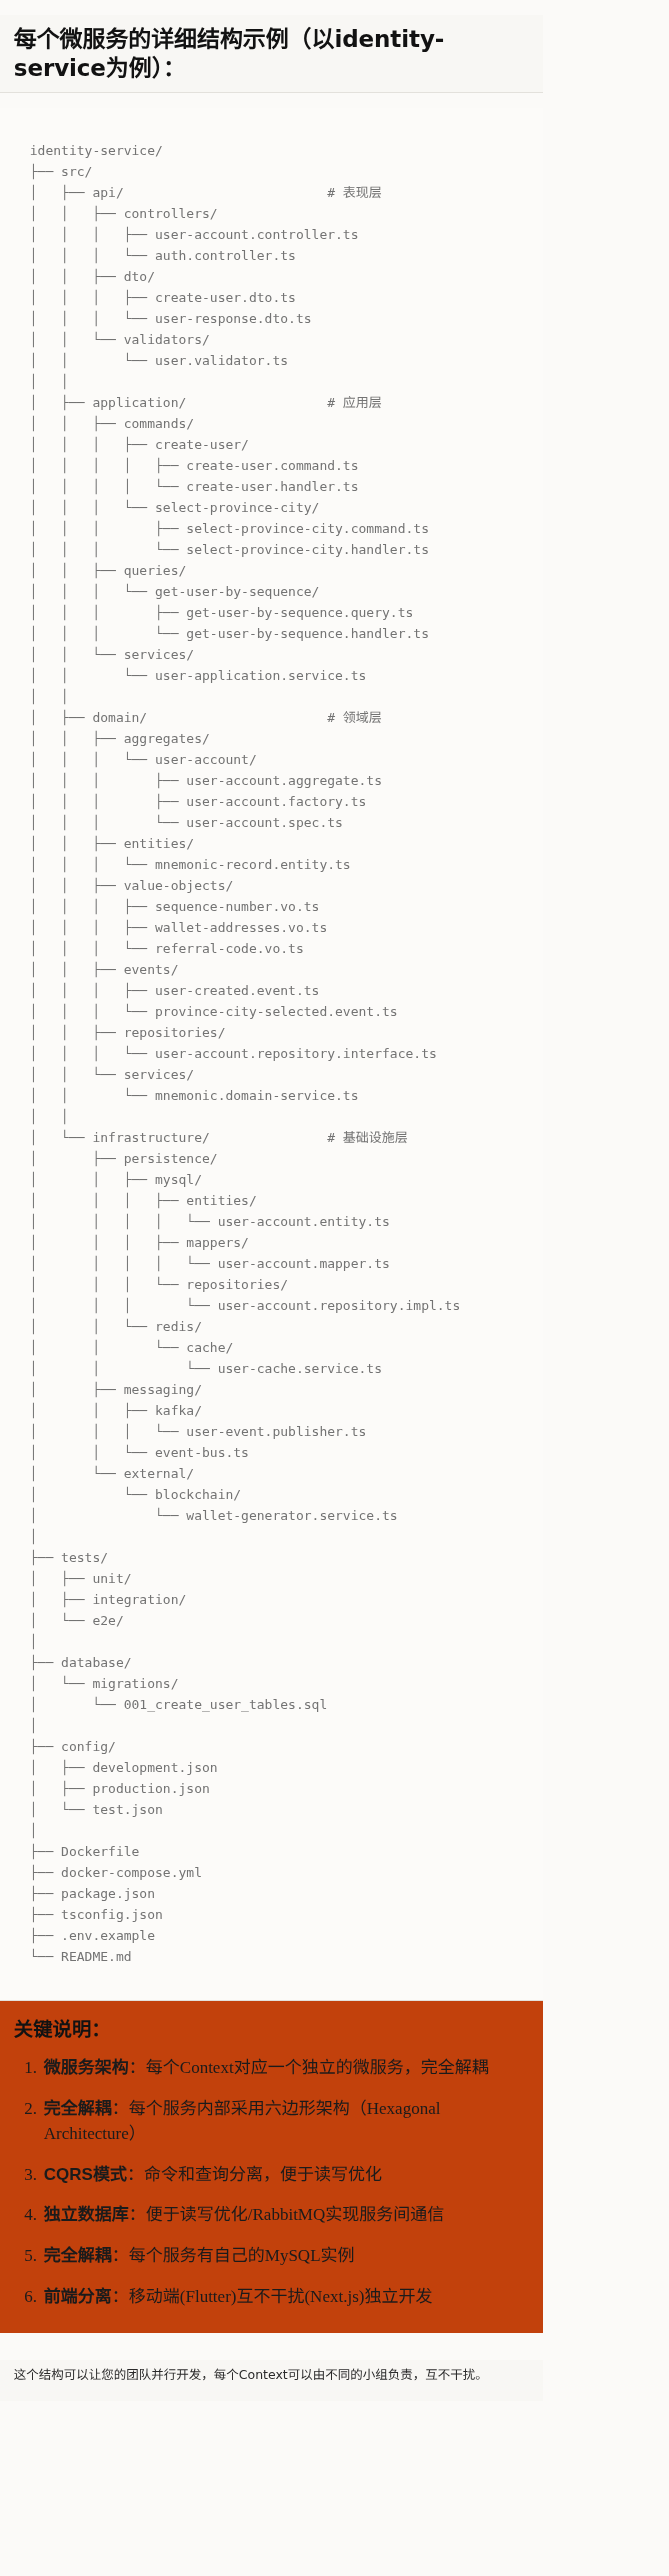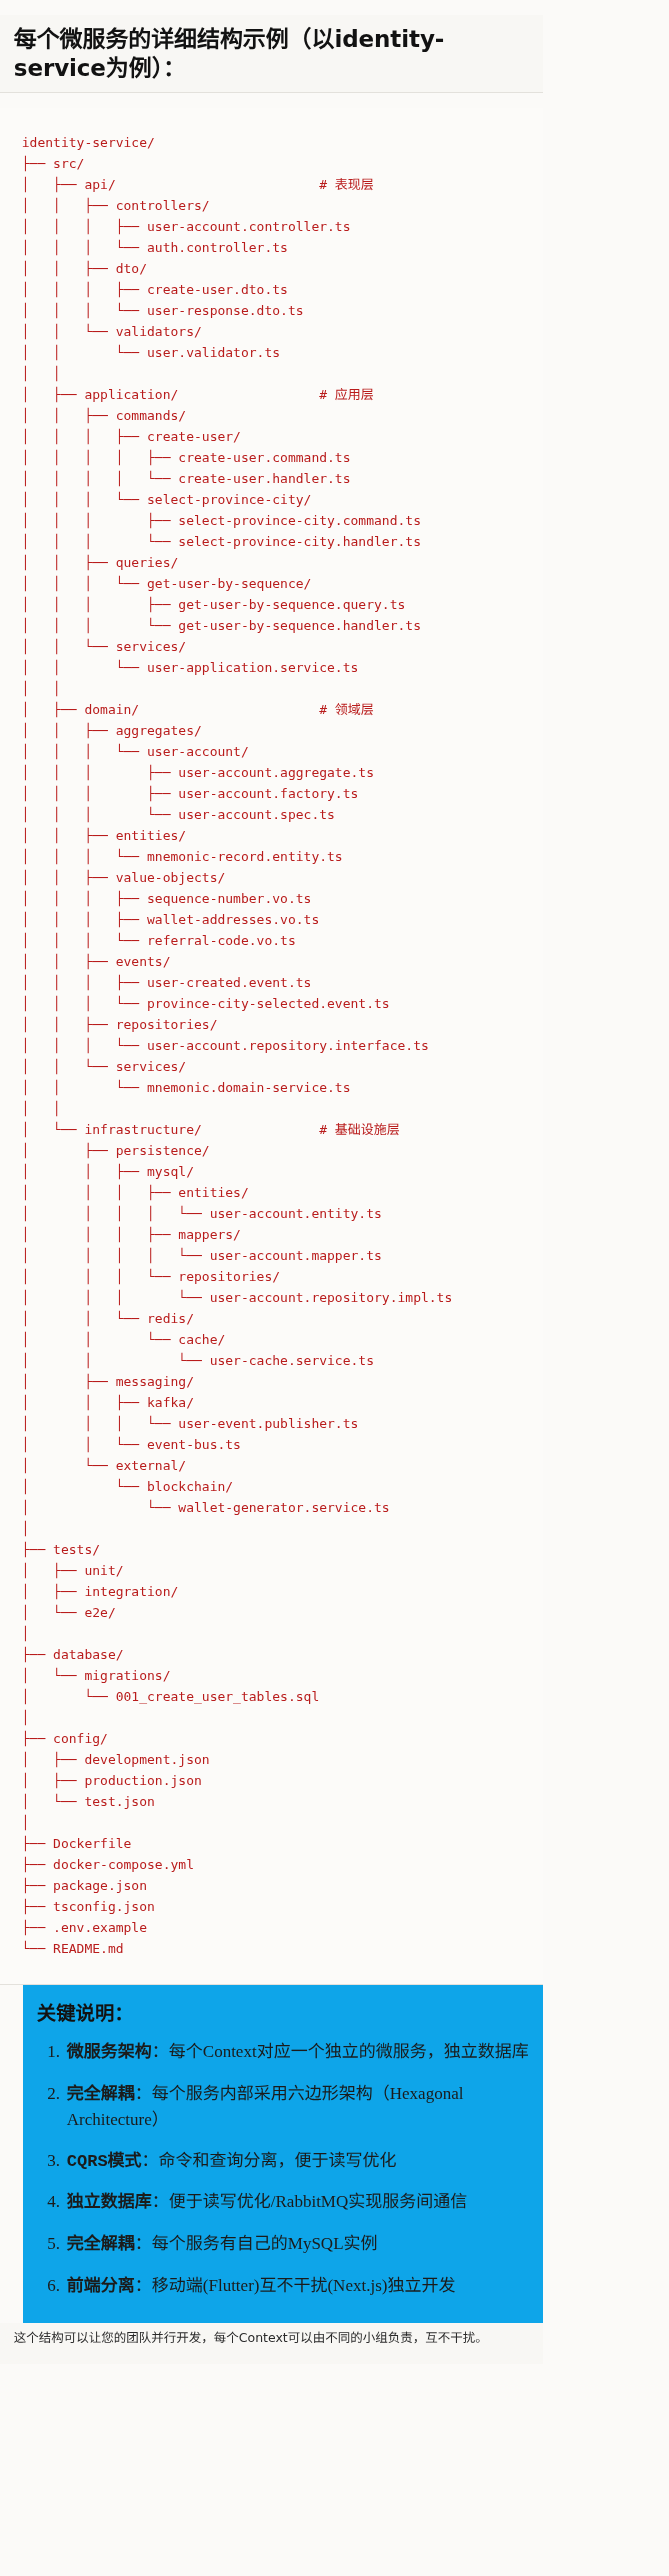--- a/index.html
+++ b/index.html
@@ -31,36 +31,35 @@
   }
 
   
   .code-block{
     box-sizing:border-box;
     background:#fcfbf9;
     padding:16.3px 13.8px 16.3px 13.8px;
     border-bottom:0.6px solid #e3e1dc;
   }
   pre.tree{
-    margin:8px;
+    margin:16px;
     font-family:"DejaVu Sans Mono","Liberation Mono",monospace;
     font-size:13px;
     line-height:21px;
-    color:#b91c1c;
+    color:#737373;
     white-space:pre;
     letter-spacing:0px;
     tab-size:4;
   }
 
   
   .keypoints{
     box-sizing:border-box;
     padding:16.3px 13.8px 6.3px 13.8px;
-    background:#0ea5e9;
-    margin-left:23px;
+    background:#c2410c;
   }
   .kp-title{
     font-family:"DejaVu Sans","Liberation Sans",sans-serif;
     font-weight:bold;
     font-size:19.4px;
     line-height:1.3;
     margin:0 0 13.8px 0;
     color:#121212;
   }
   ol.kp-list{
@@ -68,34 +67,35 @@
     padding:0 0 0 27.5px;
     font-size:17px;
     line-height:1.45;
     color:#1b1b1b;
   }
   ol.kp-list li{
     margin:0 0 16.3px 0;
     padding-left:2.5px;
   }
   ol.kp-list li b{
-    font-family:Liberation Mono, monospace;
+    font-family:Liberation Sans, sans-serif;
     font-weight:bold;
   }
   .kp-sep{
     font-family:"Liberation Serif",serif;
   }
   .closing{
     box-sizing:border-box;
     padding:6.3px 13.8px 16.3px 13.8px;
     background:#f8f7f4;
     font-family:"DejaVu Sans","Liberation Sans",sans-serif;
     font-size:12.5px;
     line-height:1.5;
     color:#2a2a2a;
+    margin-top:27px;
   }
 </style>
 </head>
 <body>
 
 <div class="page">
 
   <h1 class="doc-heading">每个微服务的详细结构示例（以identity-service为例）：</h1>
 
   <div class="code-block">
@@ -186,21 +186,21 @@
 ├── tsconfig.json
 ├── .env.example
 └── README.md</pre>
   </div>
 
   <div class="keypoints">
     <div class="kp-title">关键说明：</div>
 
     <ol class="kp-list">
       <li>
-        <b>微服务架构</b><span class="kp-sep">：</span><span>每个Context对应一个独立的微服务，独立数据库</span>
+        <b>微服务架构</b><span class="kp-sep">：</span><span>每个Context对应一个独立的微服务，完全解耦</span>
       </li>
       <li>
         <b>完全解耦</b><span class="kp-sep">：</span><span>每个服务内部采用六边形架构（Hexagonal Architecture）</span>
       </li>
       <li>
         <b>CQRS模式</b><span class="kp-sep">：</span><span>命令和查询分离，便于读写优化</span>
       </li>
       <li>
         <b>独立数据库</b><span class="kp-sep">：</span><span>便于读写优化/RabbitMQ实现服务间通信</span>
       </li>

